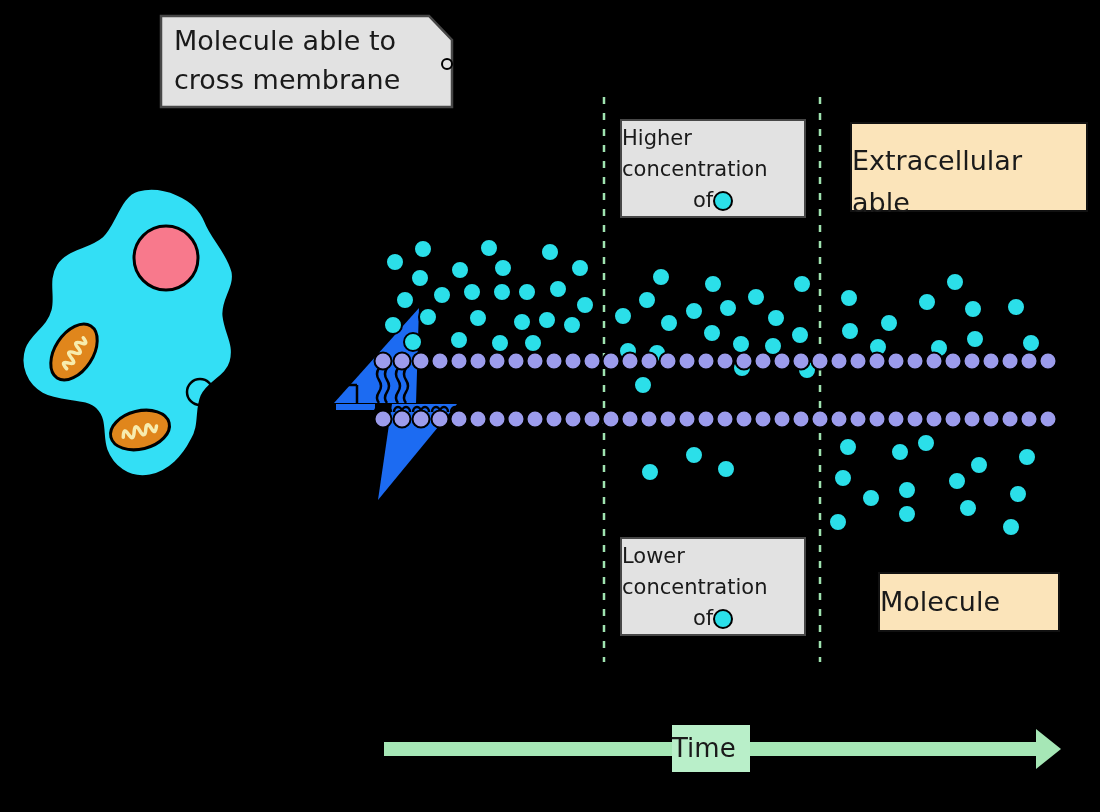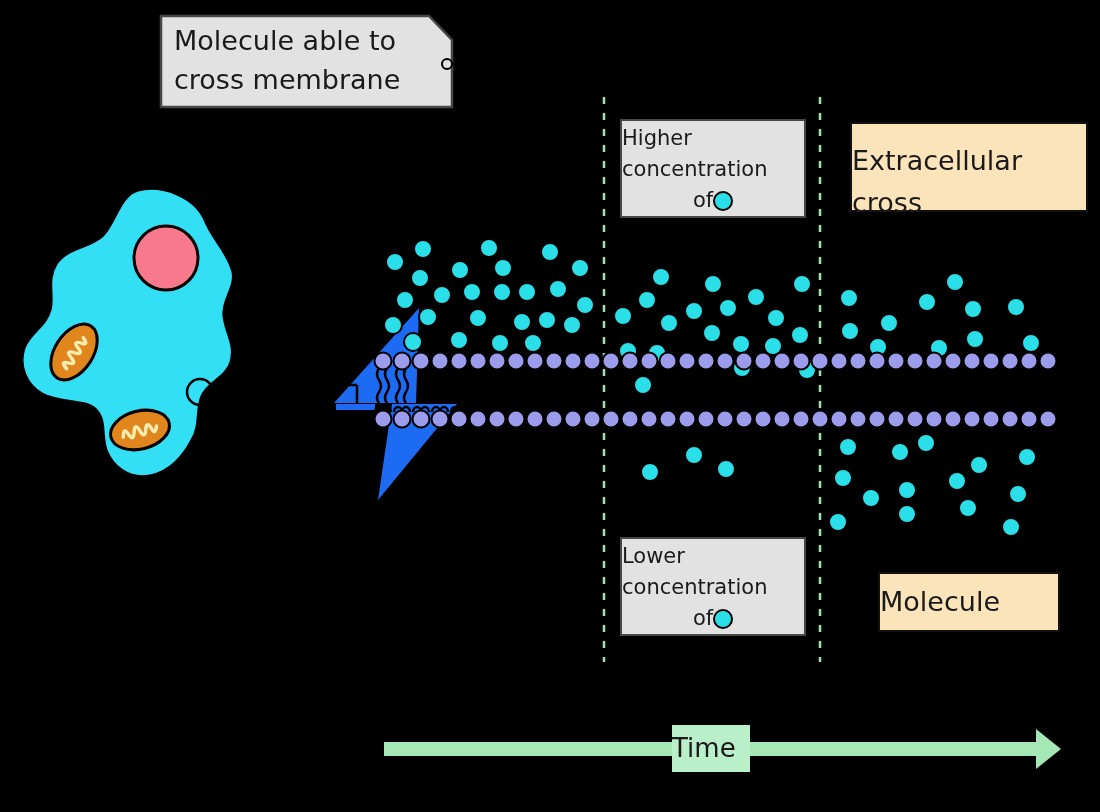--- a/index.html
+++ b/index.html
@@ -252,21 +252,21 @@
     <div>Lower</div>
     <div>concentration</div>
     <div class="of-line">
       <span>of</span>
       <span class="dot-inline" style="background: rgb(43, 223, 233);"></span>
     </div>
   </div>
 
   <div class="labelbox peachbox extracellular" style="background: rgb(251, 228, 186); border-color: rgb(17, 17, 17); color: rgb(26, 26, 26);">
     <div>Extracellular</div>
-    <div>cross</div>
+    <div>able</div>
   </div>
 
   <div class="labelbox peachbox cytoplasm" style="background: rgb(251, 228, 186); border-color: rgb(17, 17, 17); color: rgb(26, 26, 26);">
     <div>Molecule</div>
   </div>
 
   <div class="labelbox timebox" style="background: rgb(185, 239, 201); color: rgb(26, 26, 26);">
     <div>Time</div>
   </div>
 

